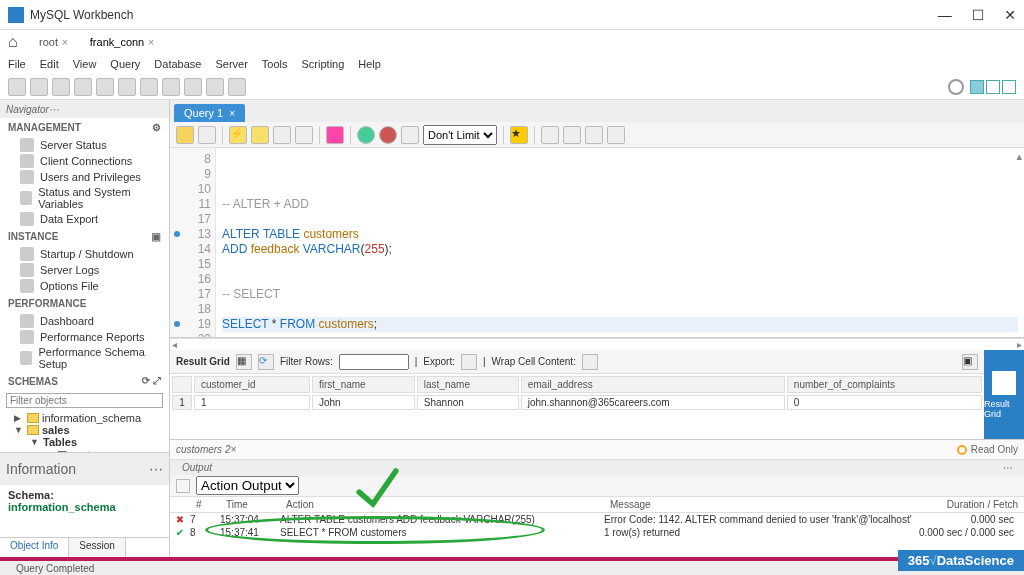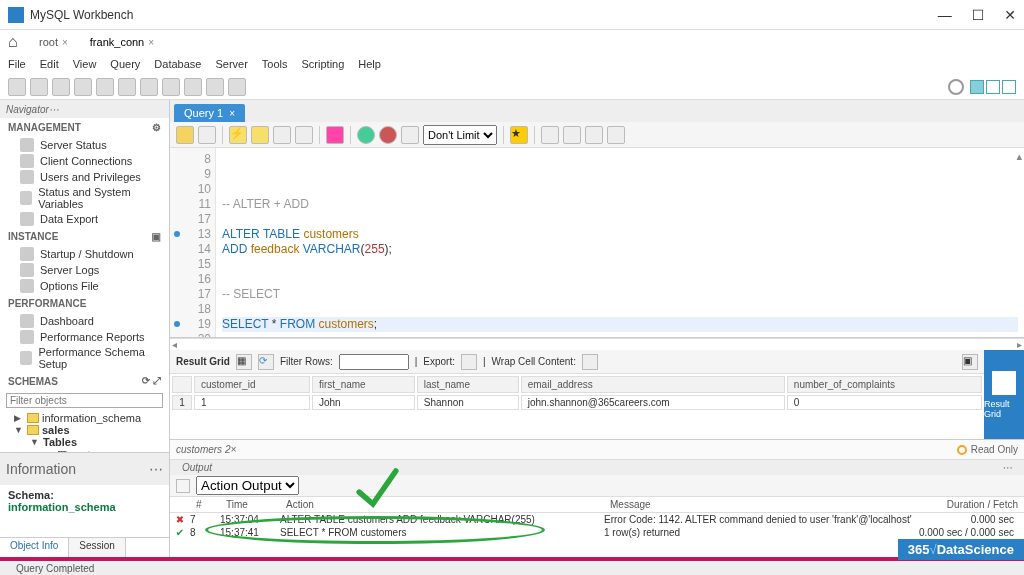--- a/index.html
+++ b/index.html
@@ -125,21 +125,21 @@
 
 
 .statusbar { position:absolute; bottom:0; left:0; right:0; height:18px; background:#eee; border-top:4px solid #be185d; padding:0 16px; font-size:10px; color:#555; display:flex; align-items:center; }
 
 
 .annot-circle { position:absolute; left:205px; top:516px; width:340px; height:28px; border:3px solid #2aa63a; border-radius:50%/50%; pointer-events:none; }
 .annot-check { position:absolute; left:350px; top:460px; width:55px; height:55px; pointer-events:none; }
 .annot-check svg path { stroke:#2aa63a; stroke-width:6; fill:none; stroke-linecap:round; }
 
 
-.watermark { position:absolute; right:0; bottom:15px; background:#2a7fc5; color:#fff; padding:3px 10px; font-size:13px; font-weight:bold; }
+.watermark { position:absolute; right:0; bottom:4px; background:#2a7fc5; color:#fff; padding:3px 10px; font-size:13px; font-weight:bold; }
 .watermark .accent { color:#7fd0ff; font-weight:normal; }
 </style>
 </head>
 <body>
 
 <div class="titlebar">
   <div class="app-icon"></div>
   <div class="title">MySQL Workbench</div>
   <div class="win-controls">
     <span>—</span>

